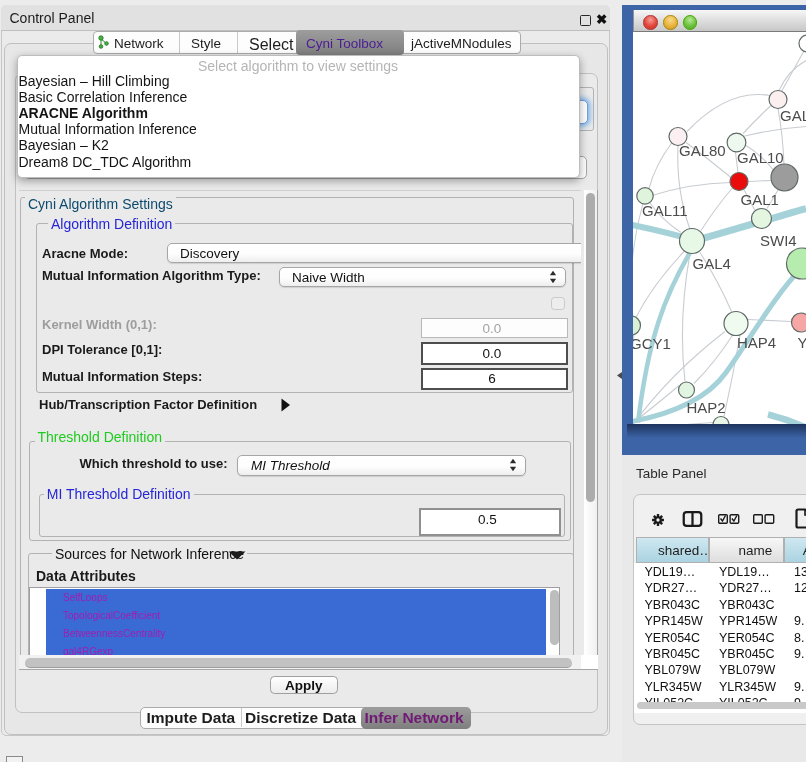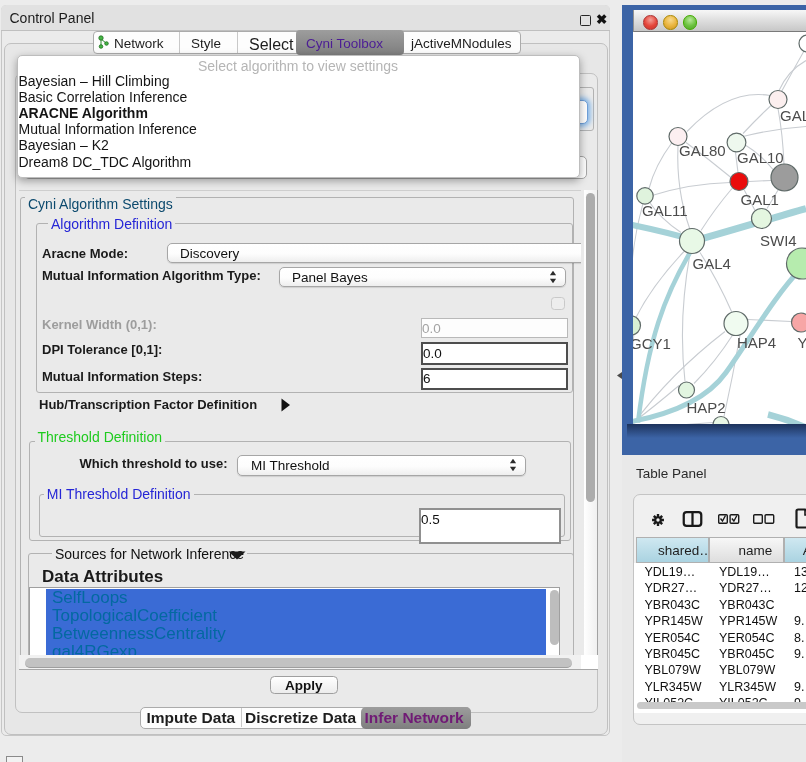--- a/index.html
+++ b/index.html
@@ -7,21 +7,21 @@
     font-family:"Liberation Sans",sans-serif;overflow:hidden;position:relative;}
   .abs{position:absolute;}
   .lbl{position:absolute;font-size:13px;font-weight:bold;color:#1a1a1a;white-space:nowrap;line-height:15px;}
   .dis{color:#9d9d9d;}
   .combo{position:absolute;background:linear-gradient(180deg,#ffffff 0%,#fdfdfd 55%,#eeeeee 100%);
     border:1px solid #a6a6a6;border-radius:5px;box-sizing:border-box;
     font-size:13.5px;color:#111;box-shadow:0 1px 1px rgba(0,0,0,0.12);}
   .combo .txt{position:absolute;left:12px;top:50%;transform:translateY(-50%);white-space:nowrap;}
   .spin{position:absolute;right:8px;top:50%;transform:translateY(-50%);width:8px;height:13px;}
   .field{position:absolute;background:#fff;box-sizing:border-box;font-size:13.5px;color:#111;
-    text-align:left;padding-right:5px;}
+    text-align:center;padding-right:5px;}
   .grp{position:absolute;border:1px solid #b2b2b2;border-radius:3px;box-sizing:border-box;}
   .grplbl{position:absolute;font-size:14px;background:#eaeaea;padding:0 3px;
     white-space:nowrap;line-height:16px;}
 </style>
 </head>
 <body>
 <div id="root" style="position:absolute;left:0;top:0;width:806px;height:762px;transform:translateZ(0);">
 
 <div class="abs" style="left:1px;top:5px;width:609px;height:731px;
   background:#ebebeb;border:1px solid #c6c6c6;border-radius:5px;box-sizing:border-box;"></div>
@@ -78,21 +78,21 @@
   <div class="combo" style="left:116px;top:51.5px;width:431px;height:20px;margin-left:32px;">
     <span class="txt">Discovery</span>
     <svg class="spin" viewBox="0 0 9 14">
           <path d="M4.5 0 L8 5 L1 5 Z" fill="#2c2c2c"></path>
           <path d="M4.5 14 L8 9 L1 9 Z" fill="#2c2c2c"></path>
         </svg>
   </div>
 
   <div class="lbl" style="left:23px;top:77px;">Mutual Information Algorithm Type:</div>
   <div class="combo" style="left:260px;top:76px;width:287px;height:20px;">
-    <span class="txt">Panel Bayes</span>
+    <span class="txt">Naive Width</span>
     <svg class="spin" viewBox="0 0 9 14">
           <path d="M4.5 0 L8 5 L1 5 Z" fill="#2c2c2c"></path>
           <path d="M4.5 14 L8 9 L1 9 Z" fill="#2c2c2c"></path>
         </svg>
   </div>
 
   <div class="abs" style="left:532px;top:105.5px;width:13.5px;height:13.5px;background:#ededed;
     border:1px solid #c9c9c9;border-radius:3.5px;box-sizing:border-box;"></div>
 
   <div class="lbl dis" style="left:23px;top:125.5px;">Kernel Width (0,1):</div>
@@ -107,45 +107,45 @@
 
   <div class="lbl" style="left:20px;top:206px;">Hub/Transcription Factor Definition</div>
   <svg class="abs" style="left:261px;top:207px;" width="11" height="14" viewBox="0 0 11 14">
         <path d="M1.5 0.5 L10 7 L1.5 13.5 Z" fill="#111"></path>
       </svg>
 
   <div class="grp" style="left:9.5px;top:250px;width:542px;height:100px;"></div>
   <div class="grplbl" style="left:15.5px;top:237.5px;color:#1ecb1e;">Threshold Definition</div>
 
   <div class="lbl" style="left:60.5px;top:265px;">Which threshold to use:</div>
-  <div class="combo" style="left:217.5px;top:263.5px;width:289px;height:21px;">
+  <div class="combo" style="left:217.5px;top:263.5px;width:289px;height:21px;font-style:italic;">
     <span class="txt" style="left:13.5px;">MI Threshold</span>
     <svg class="spin" viewBox="0 0 9 14">
           <path d="M4.5 0 L8 5 L1 5 Z" fill="#2c2c2c"></path>
           <path d="M4.5 14 L8 9 L1 9 Z" fill="#2c2c2c"></path>
         </svg>
   </div>
 
   <div class="grp" style="left:20.2px;top:303.3px;width:525.5px;height:42.3px;"></div>
   <div class="grplbl" style="left:24.8px;top:294.6px;color:#2525d6;">MI Threshold Definition</div>
 
-  <div class="field" style="left:400px;top:316.5px;width:142px;height:36px;border:2px solid #909090;line-height:20px;">0.5</div>
+  <div class="field" style="left:400px;top:316.5px;width:142px;height:28px;border:2px solid #909090;line-height:20px;">0.5</div>
 
   <div class="grp" style="left:8.6px;top:362px;width:546px;height:120px;"></div>
   <div class="grplbl" style="left:14px;top:354.5px;color:#111;margin-left:19px;">Sources for Network Inference</div>
   <svg class="abs" style="left:208.5px;top:360px;" width="18" height="9" viewBox="0 0 18 9">
         <path d="M0.5 0.5 L17.5 0.5 L9 8.5 Z" fill="#1a1a1a"></path>
       </svg>
 
-  <div class="lbl" style="left:23px;top:377.5px;font-size:17px;">Data Attributes</div>
+  <div class="lbl" style="left:17px;top:377.5px;font-size:14px;">Data Attributes</div>
 
   <div class="abs" style="left:10px;top:396px;width:531px;height:80px;background:#fff;
     border:1px solid #9f9f9f;box-sizing:border-box;"></div>
   <div class="abs" style="left:27px;top:397.5px;width:500px;height:77.5px;background:#3a6bd5;"></div>
-  <div class="abs" style="left:33px;top:398px;font-size:17px;color:#0369a1;line-height:18.1px;">
+  <div class="abs" style="left:44px;top:398px;font-size:10px;color:#a21caf;line-height:18.1px;">
     SelfLoops<br>TopologicalCoefficient<br>BetweennessCentrality<br>gal4RGexp</div>
   <div class="abs" style="left:530.5px;top:399px;width:9px;height:55px;background:#bdbdbd;border-radius:5px;"></div>
 </div>
 
 <div class="abs" style="left:583.5px;top:190px;width:14.5px;height:465px;
   background:linear-gradient(90deg,#ffffff,#f0f0f0);border-right:1px solid #a2a2a2;box-sizing:border-box;"></div>
 <div class="abs" style="left:586px;top:193px;width:8.5px;height:309px;background:#acacac;border-radius:5px;"></div>
 
 <div class="abs" style="left:19px;top:655px;width:562px;height:13.5px;background:#f1f1f1;"></div>
 <div class="abs" style="left:581px;top:655px;width:17px;height:13.5px;background:#fff;"></div>

